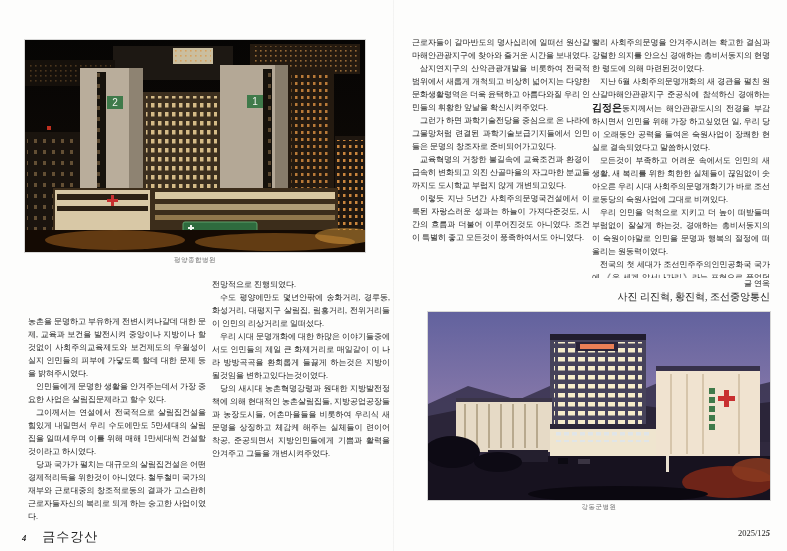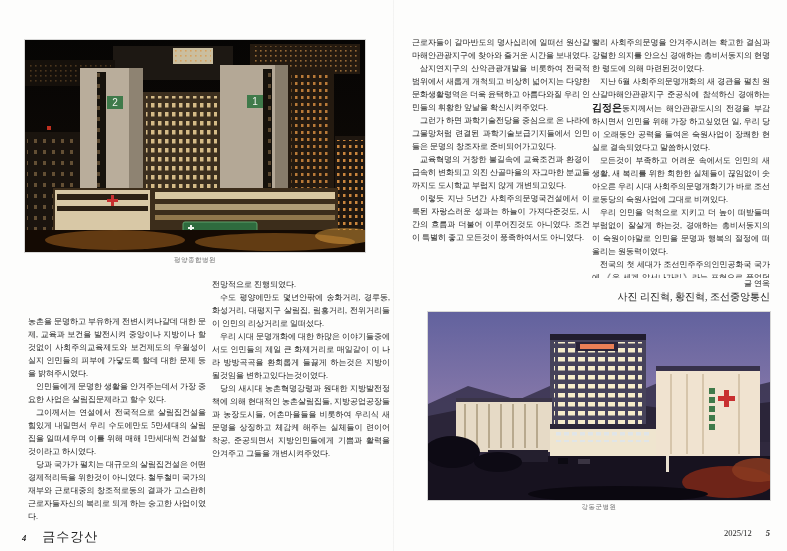--- a/index.html
+++ b/index.html
@@ -11,21 +11,21 @@
   .caption{position:absolute;text-align:center;font-size:6.5px;color:#6b6b6b;letter-spacing:.5px;}
   .col{position:absolute;width:178px;text-align:justify;font-size:8px;line-height:13px;
        overflow:hidden;word-break:break-all;}
   .col p{margin:0;text-indent:1em;}
   .col p:first-child{text-indent:0;}
   .col b{font-weight:bold;font-size:10px;}
   .byline{position:absolute;width:178px;text-align:right;font-size:8px;line-height:12px;color:#1c1c1c;}
   .footer{position:absolute;font-size:8.5px;color:#222;}
   .footer .pagenum{font-weight:bold;font-style:italic;}
   .footer .mag{margin-left:16px;letter-spacing:1px;font-size:13px;}
-  .footer .date{margin-right:14px;}
+  .footer .date{}
 </style>
 </head>
 <body>
 
 <div class="spread">
   <div class="gutter"></div>
 
   <svg class="photo" style="left:25px;top:40px;" width="340" height="212" viewBox="0 0 340 212">
     <defs>
       <linearGradient id="skyL" x1="0" y1="0" x2="0" y2="1">

